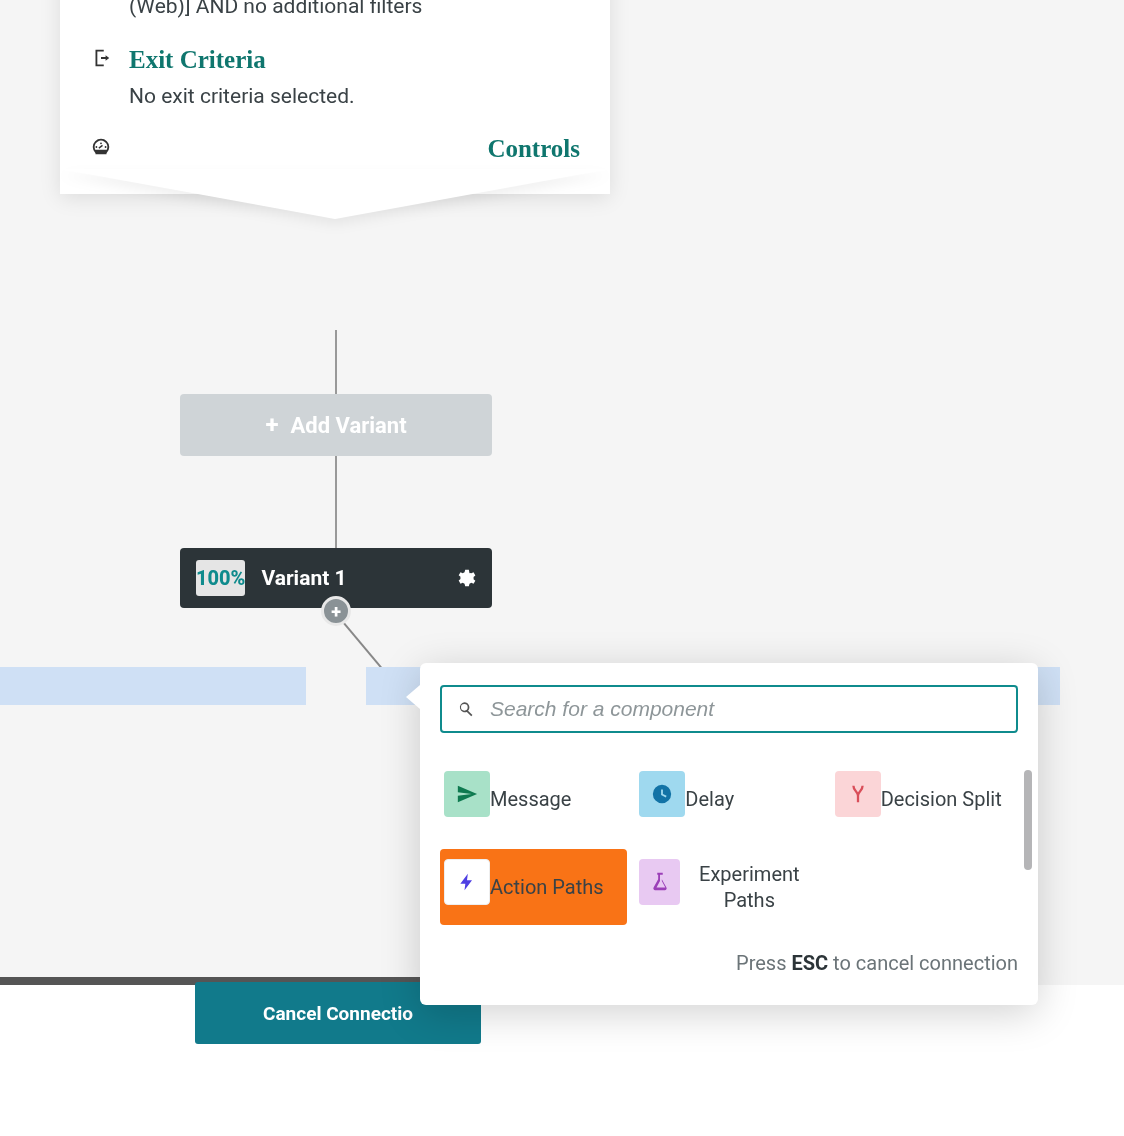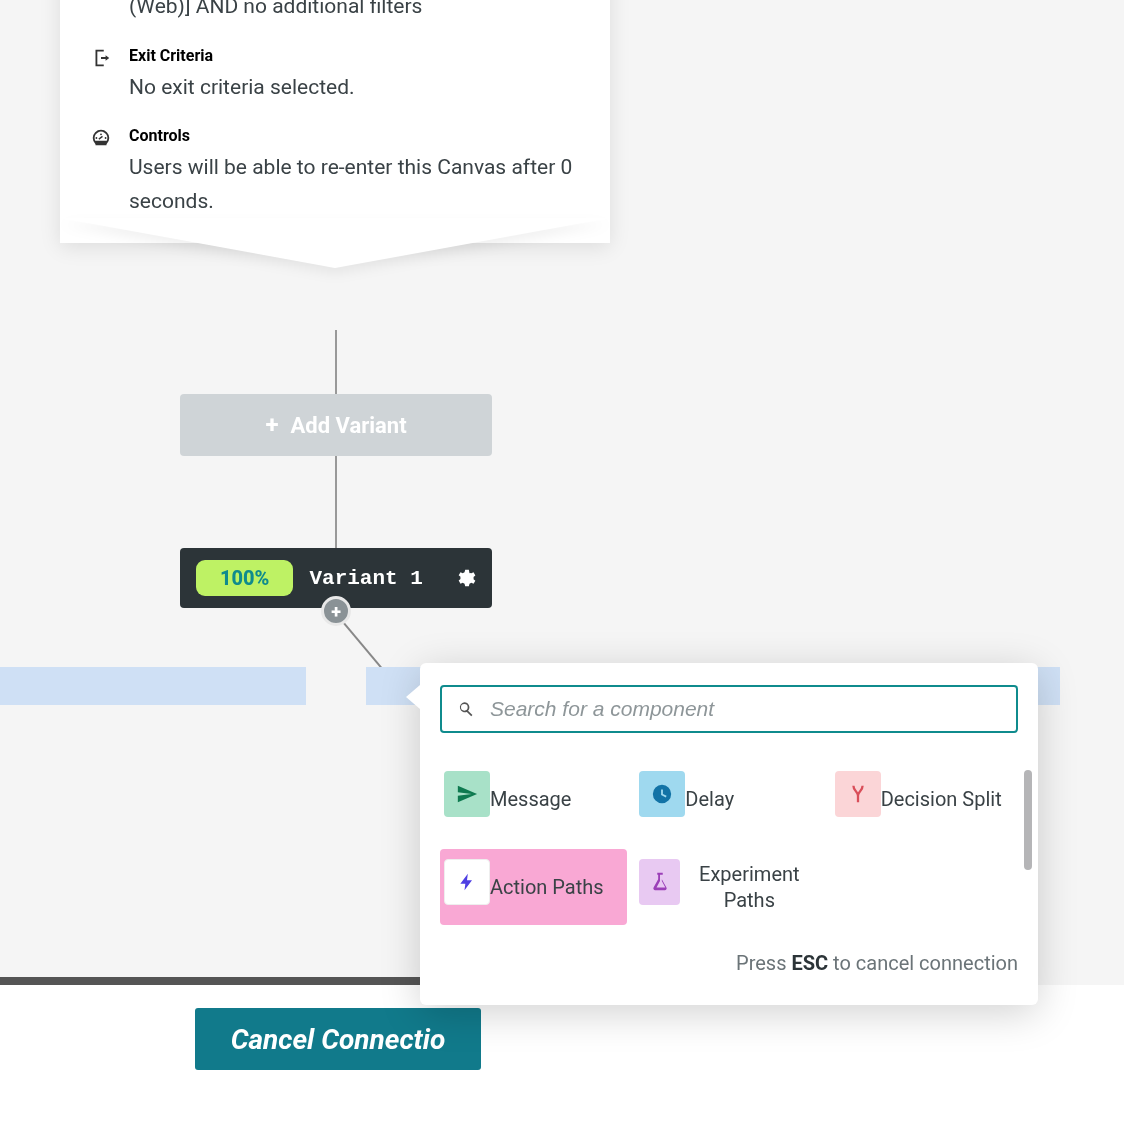--- a/index.html
+++ b/index.html
@@ -33,21 +33,21 @@
     width: 0;
     height: 0;
     border-left: 275px solid transparent;
     border-right: 275px solid transparent;
     border-top: 50px solid #fff;
     filter: drop-shadow(0 6px 6px rgba(0,0,0,0.06));
   }
   .card-row { display: flex; gap: 15px; margin-bottom: 22px; align-items: flex-start; }
   .card-row:last-child { margin-bottom: 0; justify-content: space-between; }
   .card-icon { width: 24px; flex: 0 0 24px; color: #333; margin-top: 1px; }
-  .card-body h3 { font-size: 16px; font-weight: 700; color: #000000; margin-bottom: 6px; }
+  .card-body h3 { font-size: 25px; font-weight: 700; color: #0f766e; margin-bottom: 6px; font-family: Liberation Serif, serif; }
   .card-body p { font-size: 21px; color: #3a4246; line-height: 1.6; }
 
   
   .vline { position: absolute; background: #999; width: 2px; }
   .v1 { left: 335px; top: 330px; height: 64px; }
   .v2 { left: 335px; top: 455px; height: 95px; }
 
   
   .add-variant {
     position: absolute;
@@ -77,28 +77,28 @@
     height: 60px;
     background: #2c3438;
     color: #fff;
     border-radius: 4px;
     display: flex;
     align-items: center;
     padding: 0 16px;
     gap: 16px;
   }
   .variant .pct {
-    background: #bef264;
+    background: #e5e5e5;
     color: #0f8b8d;
     font-weight: 800;
     font-size: 20px;
-    padding: 6px 24px;
-    border-radius: 9px;
-  }
-  .variant .label { font-size: 21px; font-weight: 700; flex: 1; font-family: Liberation Mono, monospace; }
+    padding: 6px 0;
+    border-radius: 3px;
+  }
+  .variant .label { font-size: 21px; font-weight: 700; flex: 1; }
   .variant .gear { color: #fff; }
 
   .plus-node {
     position: absolute;
     top: 596px;
     left: 321px;
     width: 30px;
     height: 30px;
     background: #8a9296;
     border: 3px solid #e8e8e8;
@@ -185,21 +185,21 @@
   .tile {
     display: flex;
     flex-direction: row;
     align-items: center;
     justify-content: flex-start;
     padding: 10px 4px;
     border-radius: 4px;
     cursor: pointer;
     text-align: center;
   }
-  .tile.hover { background: #f9a8d4; }
+  .tile.hover { background: #f97316; }
   .tile .iconbox {
     width: 46px; height: 46px;
     border-radius: 4px;
     display: flex; align-items: center; justify-content: center;
     margin-bottom: 10px;
   }
   .tile .tlabel { font-size: 20px; color: #3a4246; line-height: 1.3; }
 
   .ic-green { background: #a8e1c8; color: #0e7a50; }
   .ic-blue  { background: #9fd9ef; color: #1273a6; }
@@ -234,35 +234,34 @@
     top: 985px;
     left: 0;
     width: 1124px;
     height: 151px;
     background: #fff;
   }
 
   
   .cancel-btn {
     position: absolute;
-    top: 1008px;
+    top: 982px;
     left: 195px;
     width: 286px;
     height: 62px;
     background: #117a8b;
     color: #fff;
-    font-size: 28px;
+    font-size: 19px;
     font-weight: 700;
     display: flex;
     align-items: center;
     justify-content: center;
     border-radius: 3px;
     cursor: pointer;
     z-index: 14;
-    font-style: italic;
   }
 
   svg { display: block; }
 </style>
 </head>
 <body>
 
 <div class="card">
   <div class="card-row">
     <div class="card-icon"></div>
@@ -282,21 +281,20 @@
     </div>
   </div>
   <div class="card-row">
     <div class="card-icon">
       <svg viewBox="0 0 24 24" width="22" height="22" fill="currentColor">
           <path d="M12 3a9 9 0 00-9 9 8.96 8.96 0 003 6.7V20h12v-1.3A8.96 8.96 0 0021 12a9 9 0 00-9-9zm0 2a7 7 0 016.3 10H5.7A7 7 0 0112 5zm-5 6a1 1 0 110 2 1 1 0 010-2zm10 0a1 1 0 110 2 1 1 0 010-2zm-5-4a1 1 0 110 2 1 1 0 010-2zm-2.8 5.6l4-3 .9 1.2-4 3-.9-1.2z"></path>
         </svg>
     </div>
     <div class="card-body">
       <h3>Controls</h3>
-      <p>Users will be able to re-enter this Canvas after 0 seconds.</p>
     </div>
   </div>
 </div>
 
 <div class="vline v1"></div>
 <div class="vline v2"></div>
 
 <div class="add-variant">
   <span class="plus-glyph">+</span>
   <span>Add Variant</span>

